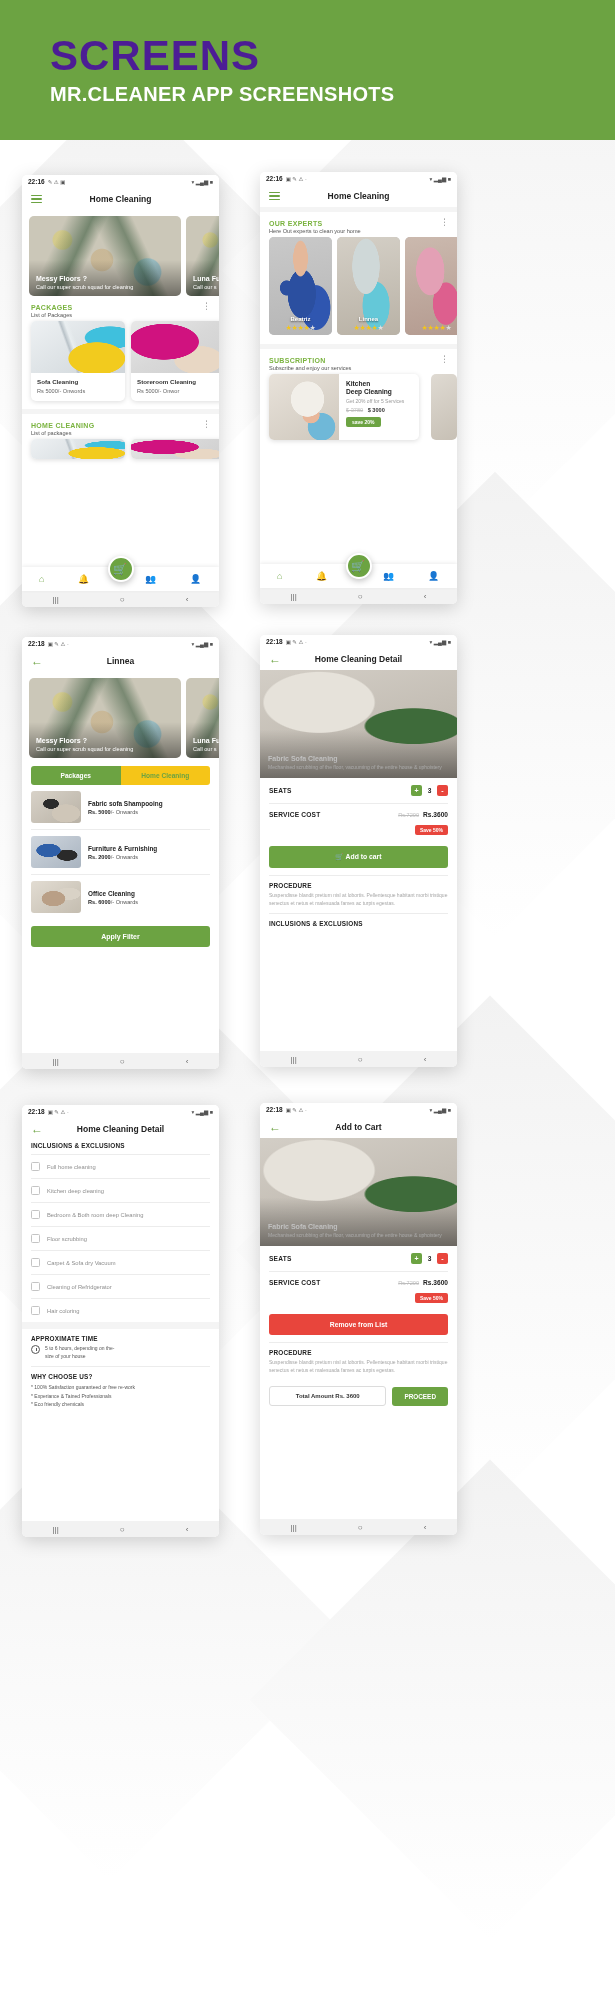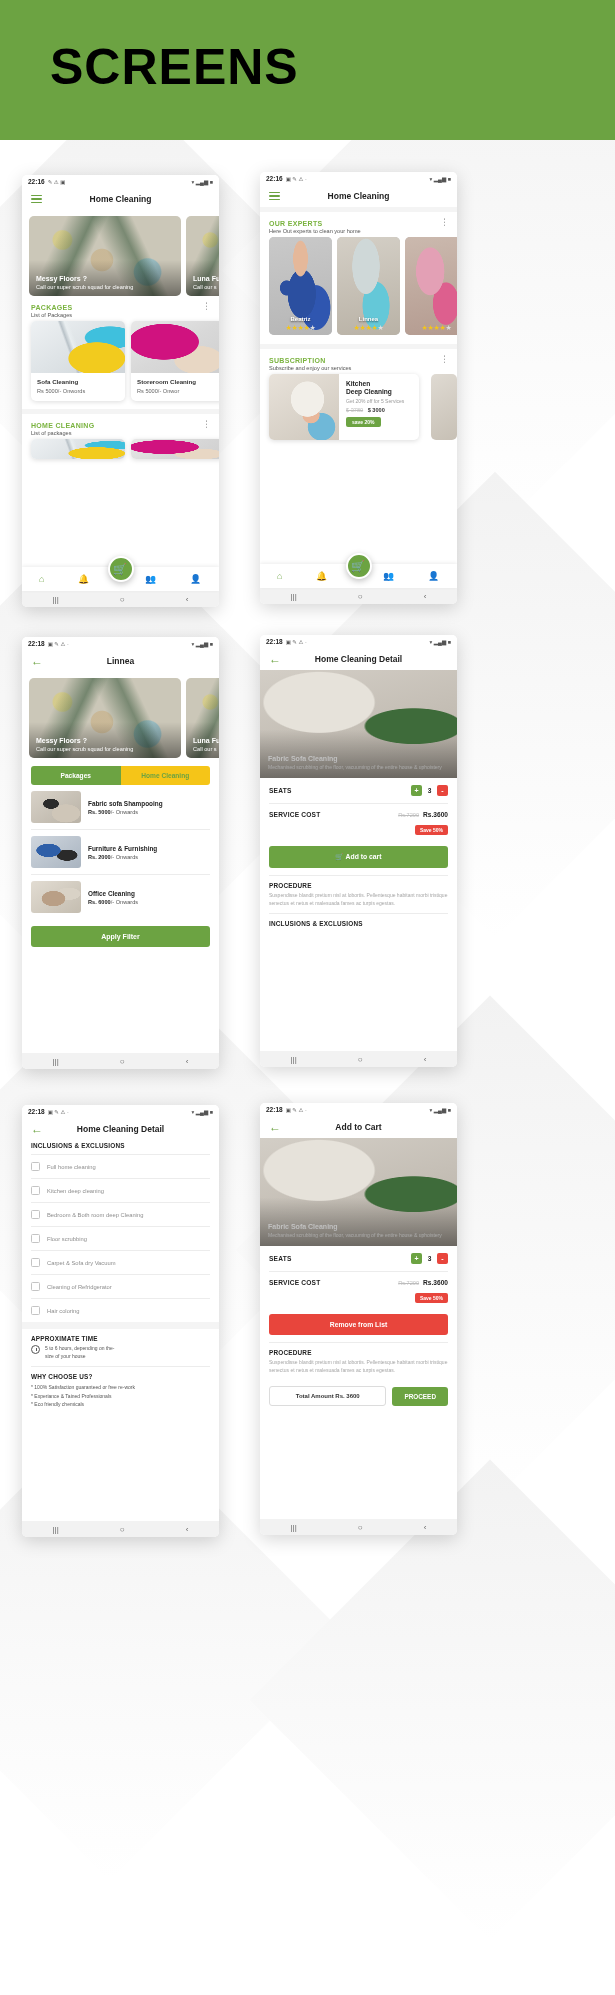--- a/index.html
+++ b/index.html
@@ -11,21 +11,21 @@
     overflow:hidden;
   }
   
   .banner{
     position:absolute; left:0; top:0; width:615px; height:140px;
     background:#6ca342;
     display:flex; flex-direction:column; justify-content:center;
     padding-left:50px;
   }
   .banner-title{
-    color:#000000; font-size:50px; font-weight:bold; letter-spacing:1px;
+    color:#4c1d95; font-size:42px; font-weight:bold; letter-spacing:1px;
     line-height:1; margin-bottom:6px;
   }
   .banner-sub{
     color:#fff; font-size:20px; font-weight:bold; letter-spacing:0.3px;
   }
   
   .bgpattern{
     position:absolute; left:0; top:140px; width:615px; height:1855px;
     background:#ffffff;
     overflow:hidden;
@@ -323,20 +323,21 @@
   .total-box{ flex:1; border:1px solid #dcdcdc; border-radius:3px; text-align:center;
     padding:6px 0; font-size:6px; color:#333; font-weight:bold;}
   .proceed-btn{ background:#6ca342; color:#fff; font-size:6.4px; font-weight:bold;
     padding:6px 12px; border-radius:3px;}
 </style>
 </head>
 <body>
 
 <div class="banner">
   <div class="banner-title">SCREENS</div>
+  <div class="banner-sub">MR.CLEANER APP SCREENSHOTS</div>
 </div>
 
 <div class="bgpattern">
   <div class="tri d1"></div>
     <div class="tri d2"></div>
     <div class="tri d3"></div>
   <div class="tri d4"></div>
     <div class="tri d5"></div>
     <div class="tri d6"></div>
   <div class="tri d7"></div>

